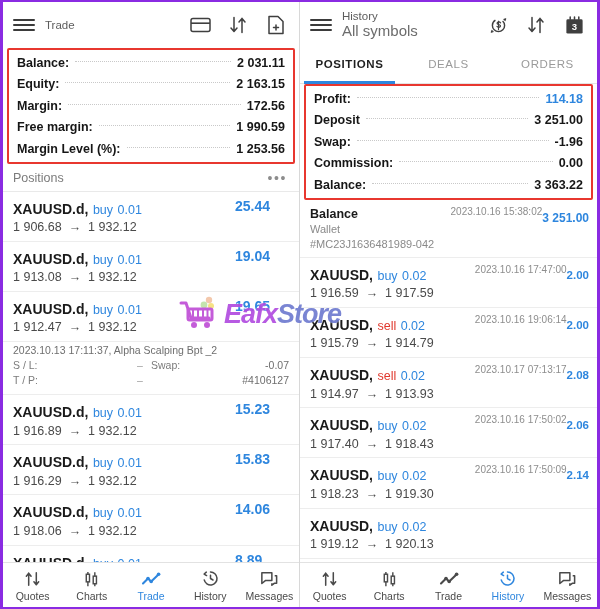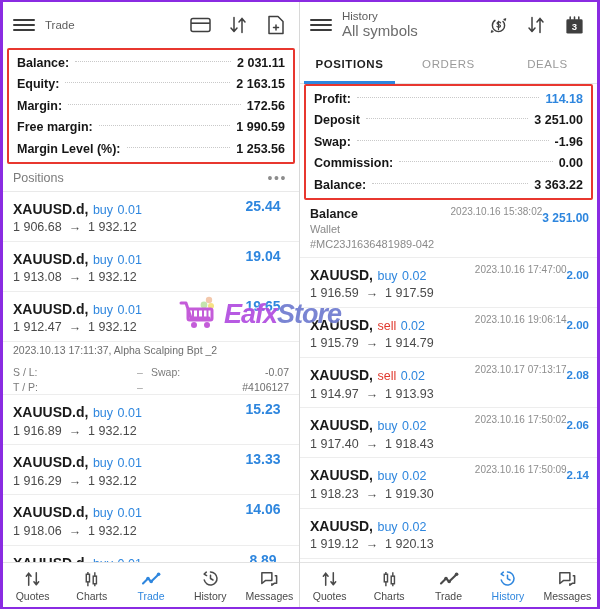--- a/index.html
+++ b/index.html
@@ -94,36 +94,36 @@
     padding: 6px 8px 5px 10px;
     border-bottom: 1px solid #ededed;
     min-height: 38px;
   }
   .trow .left { flex: 1; line-height: 1.34; }
   .t-sym { font-size: 14px; font-weight: bold; color: #1a1a1a; }
   .t-side { font-size: 12.5px; color: #2e86de; font-weight: normal; }
   .t-side.sell { color: #e0392e; }
   .t-vol { font-size: 12.5px; color: #2e86de; }
   .t-prices { font-size: 12.5px; color: #4a4a4a; }
-  .trow .right { text-align: center; padding-left: 6px; min-width: 62px; }
+  .trow .right { text-align: left; padding-left: 6px; min-width: 62px; }
   .t-profit { font-size: 14px; font-weight: bold; color: #2e86de; }
   .t-time { font-size: 10px; color: #8d8d8d; white-space: nowrap; }
   .t-amt { font-size: 11.5px; font-weight: bold; color: #2e86de; margin-top: 5px; }
   .t-amt.big { font-size: 12px; }
   .right.stacked { display: flex; flex-direction: row; justify-content: space-between; }
 
   .bal-title { font-size: 12.5px; font-weight: bold; color: #1a1a1a; }
   .bal-sub { font-size: 11px; color: #8a8a8a; }
 
   
   .detail { padding: 1px 10px 5px 10px; border-bottom: 1px solid #ededed; }
   .dline1 { font-size: 10.5px; color: #6e6e6e; padding: 1px 0 3px 0; }
   .dgrid { font-size: 10.5px; color: #7b7b7b; }
   .drow { display:flex; align-items:baseline; height: 15px; }
-  .dk { width: 42%; margin-top: 7px; }
+  .dk { width: 42%; }
   .ddash { width: 8%; text-align: center; color:#a0a0a0; }
   .dk2 { width: 22%; }
   .dv { flex: 1; text-align: right; color: #6e6e6e; }
 
   
   .bottomnav {
     position: absolute; left: 0; right: 0; bottom: 0;
     height: 45px; background: #fff;
     border-top: 1px solid #e2e2e2;
     display: flex; align-items: center;
@@ -316,21 +316,21 @@
         <span class="t-side">buy</span>
         <span class="t-vol">0.01</span>
       </div>
       <div class="t-prices">
         <span>1 916.29</span>
         <span>&nbsp;→&nbsp;</span>
         <span>1 932.12</span>
       </div>
     </div>
     <div class="right">
-      <div class="t-profit">13.33</div>
+      <div class="t-profit">15.83</div>
     </div>
   </div>
   <div class="trow">
     <div class="left">
       <div>
         <span class="t-sym">XAUUSD.d,</span>
         <span class="t-side">buy</span>
         <span class="t-vol">0.01</span>
       </div>
       <div class="t-prices">
@@ -455,24 +455,24 @@
             </svg>
         </div>
       </div>
     </div>
 
     <div class="tabs" id="right-tabs">
   <div class="tab active">
     <span>POSITIONS</span>
   </div>
   <div class="tab">
+    <span>DEALS</span>
+  </div>
+  <div class="tab">
     <span>ORDERS</span>
-  </div>
-  <div class="tab">
-    <span>DEALS</span>
   </div>
       </div>
 
     <div class="redbox" id="right-summary">
     <div class="sumrow">
       <span class="sumlabel">Profit:</span>
       <span class="dots"></span>
       <span class="sumval blue">114.18</span>
     </div>
     <div class="sumrow">

